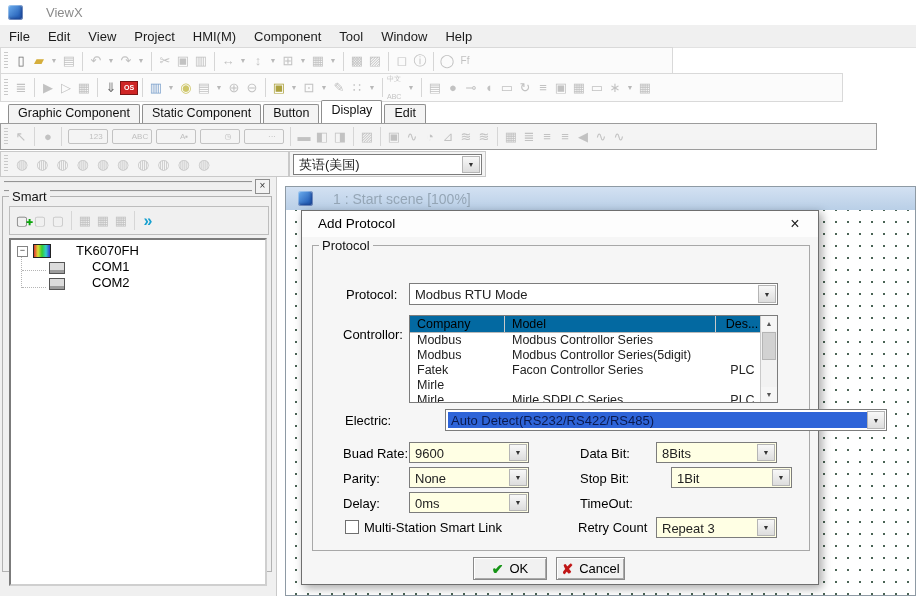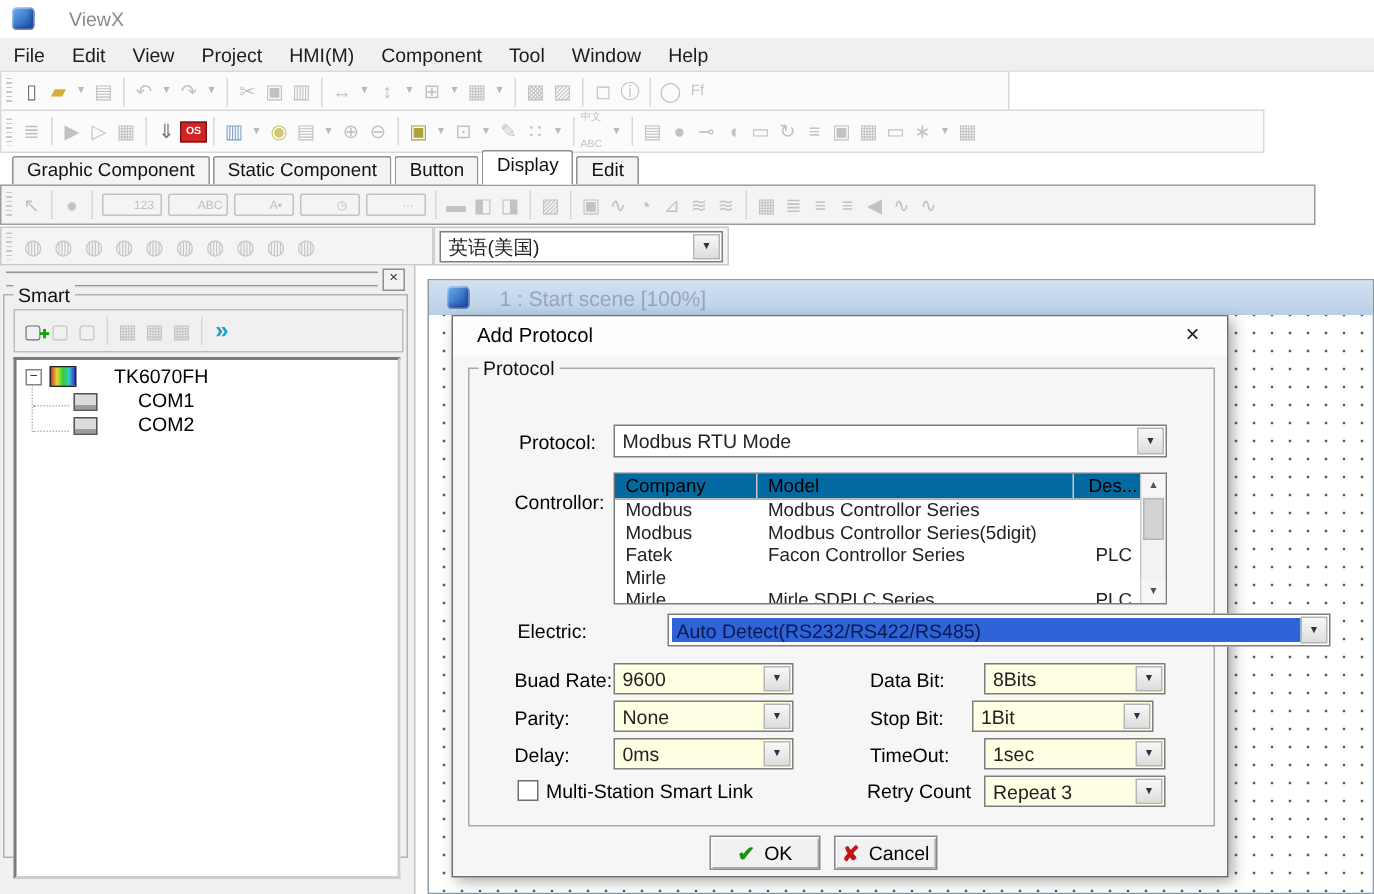--- a/index.html
+++ b/index.html
@@ -381,35 +381,31 @@
       <span class="val">8Bits</span>
       <span class="btn">▼</span>
     </div>
 
     <span class="flabel" style="left:41px;top:260px;">Parity:</span>
     <div class="combo yellow" style="left:107px;top:256px;width:120px;height:21px;">
       <span class="val">None</span>
       <span class="btn">▼</span>
     </div>
     <span class="flabel" style="left:278px;top:260px;">Stop Bit:</span>
-    <div class="combo yellow" style="left:346px;top:256px;width:121px;height:21px;">
+    <div class="combo yellow" style="left:369px;top:256px;width:121px;height:21px;">
       <span class="val">1Bit</span>
       <span class="btn">▼</span>
     </div>
 
     <span class="flabel" style="left:41px;top:285px;">Delay:</span>
     <div class="combo yellow" style="left:107px;top:281px;width:120px;height:21px;">
       <span class="val">0ms</span>
       <span class="btn">▼</span>
     </div>
     <span class="flabel" style="left:278px;top:285px;">TimeOut:</span>
-    <div class="combo yellow" style="left:354px;top:281px;width:121px;height:21px;">
-      <span class="val">1sec</span>
-      <span class="btn">▼</span>
-    </div>
 
     <span class="checkbox" style="left:43px;top:309px;"></span>
     <span class="flabel" style="left:62px;top:309px;">Multi-Station Smart Link</span>
     <span class="flabel" style="left:276px;top:309px;">Retry Count</span>
     <div class="combo yellow" style="left:354px;top:306px;width:121px;height:21px;">
       <span class="val">Repeat 3</span>
       <span class="btn">▼</span>
     </div>
 
     <div class="pushbtn" style="left:171px;top:346px;width:74px;">

